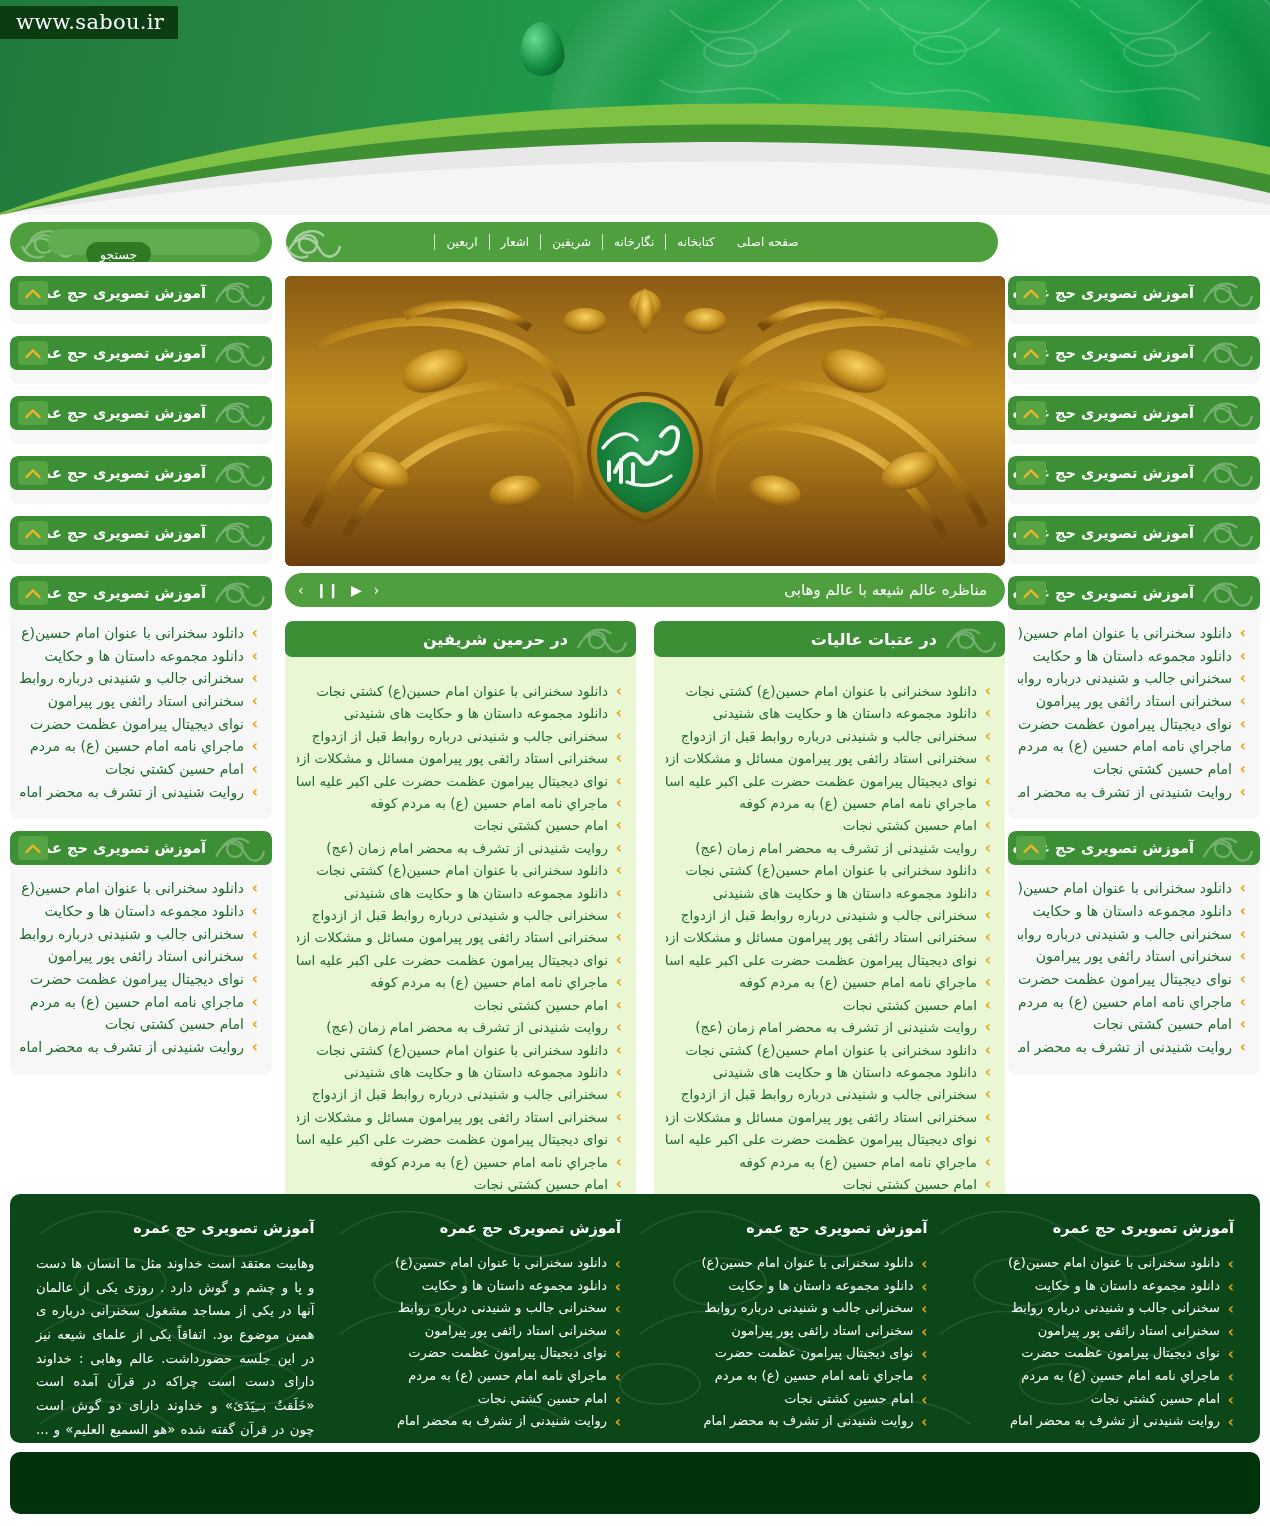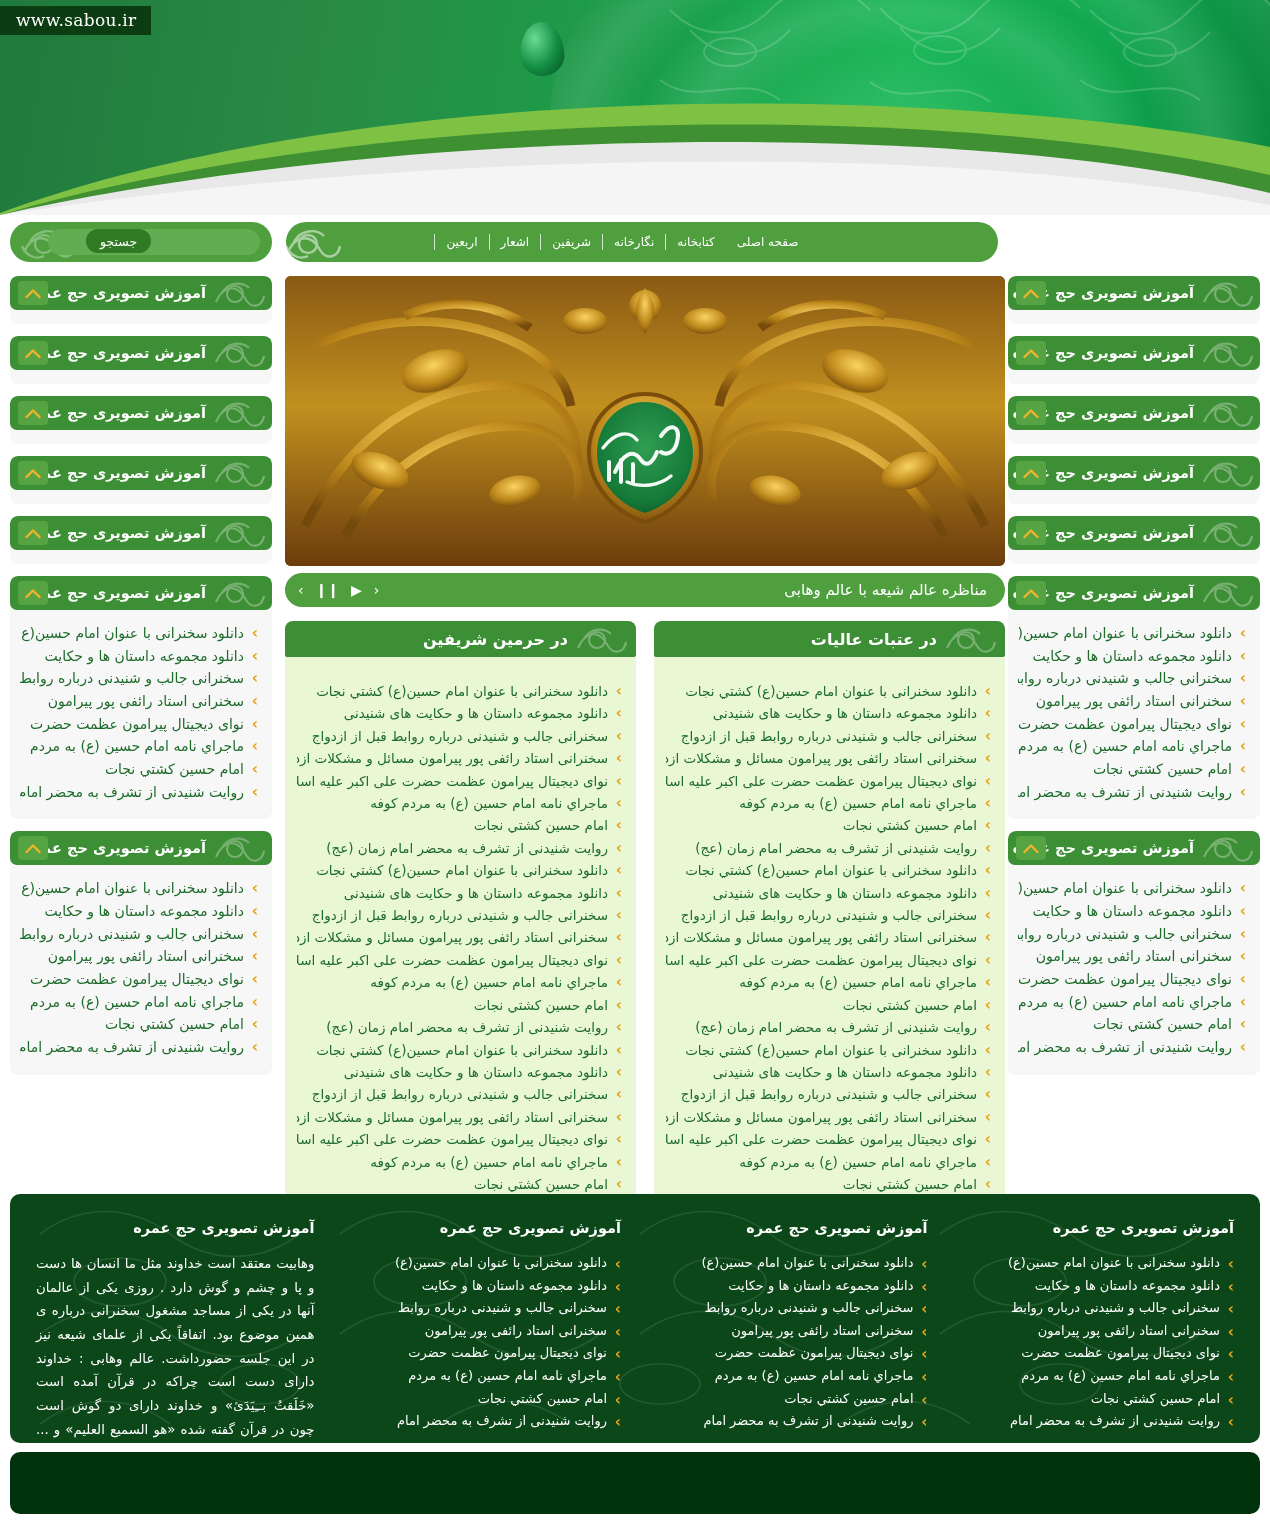--- a/index.html
+++ b/index.html
@@ -47,21 +47,21 @@
   }
   .logo-sub{
     margin-top:4px;font-size:19px;color:#f4fff6;direction:rtl;
     font-family:"DejaVu Serif","Liberation Serif",serif;
     text-shadow:0 1px 3px rgba(0,60,20,.5);white-space:nowrap;
     padding-right:30px;
   }
   .site-url{
     position:absolute;left:0;top:6px;background:#0c3d12;color:#ffffff;
     font-family:"DejaVu Serif","Liberation Serif",serif;
-    font-size:17px;padding:4px 14px 5px 16px;letter-spacing:.3px;direction:ltr;
+    font-size:21px;padding:4px 14px 5px 16px;letter-spacing:.3px;direction:ltr;
     z-index:5;
   }
 
   
   .topstrip{position:absolute;top:222px;left:0;width:1270px;height:42px;}
   .bar{
     position:absolute;height:40px;border-radius:20px;
     background:#4f9f3f;overflow:hidden;
   }
   .bar .orn{position:absolute;top:0;height:40px;opacity:.30;pointer-events:none;}
@@ -87,21 +87,21 @@
   .bar-search{left:10px;width:262px;}
   .bar-search .orn{left:2px;width:74px;}
   .search-field{
     position:absolute;right:12px;top:7px;width:212px;height:26px;
     background:#62ad52;border-radius:13px;border:none;outline:none;
     color:#ffffff;font-size:12px;padding:0 10px 0 52px;
     font-family:"DejaVu Sans","Liberation Sans",sans-serif;direction:rtl;
   }
   .search-field::placeholder{color:#d8f0cf;}
   .search-btn{
-    position:absolute;left:76px;top:7px;height:24px;padding:0 14px;
+    position:absolute;left:76px;top:20px;height:24px;padding:0 14px;
     background:#2f7a22;color:#ffffff;border:none;border-radius:12px;
     font-size:12.5px;cursor:pointer;
     font-family:"DejaVu Sans","Liberation Sans",sans-serif;
   }
 
   
   .cols{position:absolute;top:276px;left:0;width:1270px;}
   .col-right{position:absolute;right:10px;top:0;width:252px;}
   .col-left{position:absolute;left:10px;top:0;width:262px;}
   .col-mid{position:absolute;left:285px;top:0;width:720px;}
@@ -150,21 +150,21 @@
   .slider-ctrls{position:absolute;left:12px;top:0;height:34px;display:flex;align-items:center;gap:10px;}
   .sc{
     background:none;border:none;color:#ffffff;font-size:14px;cursor:pointer;line-height:1;
     padding:2px 1px;font-family:"DejaVu Sans","Liberation Sans",sans-serif;
   }
 
   
   .mid-pair{display:flex;gap:18px;margin-top:14px;}
   .mid-panel{width:351px;background:#eaf7d5;border-radius:8px;overflow:hidden;}
   .mid-head{
-    position:relative;height:36px;border-radius:2px;background:#3d8f35;overflow:hidden;
+    position:relative;height:36px;border-radius:7px;background:#3d8f35;overflow:hidden;
   }
   .mid-head .orn{position:absolute;right:4px;top:1px;height:34px;width:62px;opacity:.30;}
   .mid-title{
     position:absolute;right:68px;top:0;height:36px;display:flex;align-items:center;
     color:#ffffff;font-size:16px;font-weight:700;white-space:nowrap;
   }
   .mid-body{padding:23px 14px 16px 12px;}
   .mid-body .ilist li{font-size:13.5px;line-height:1.66;}
 
   

